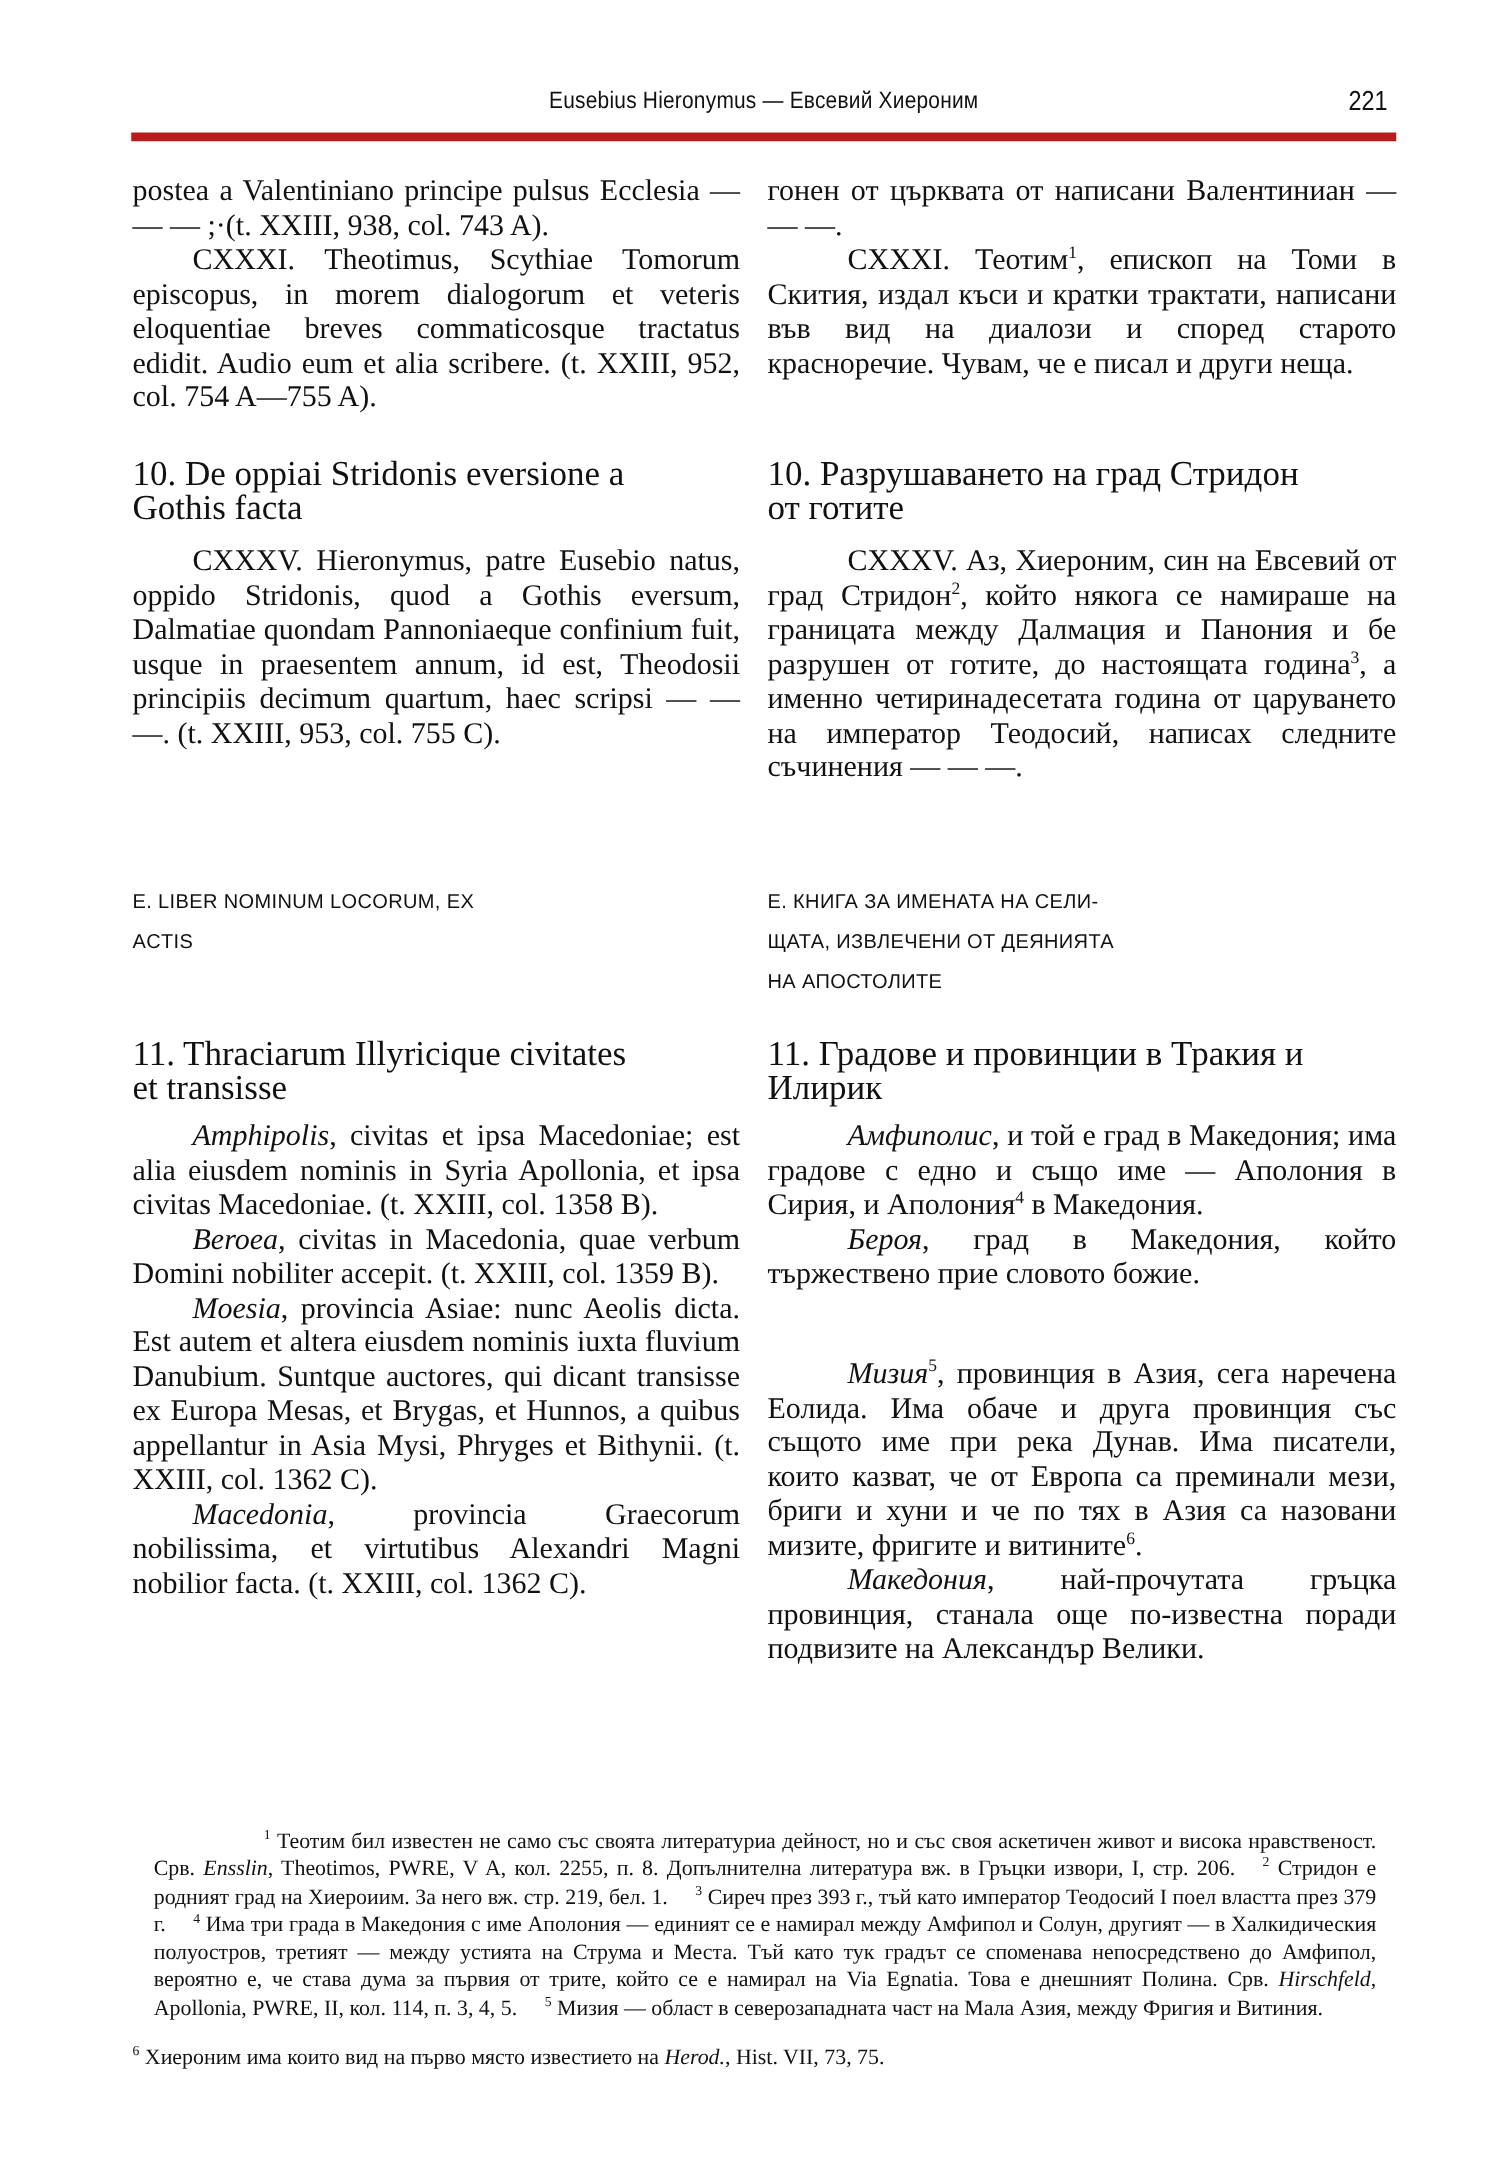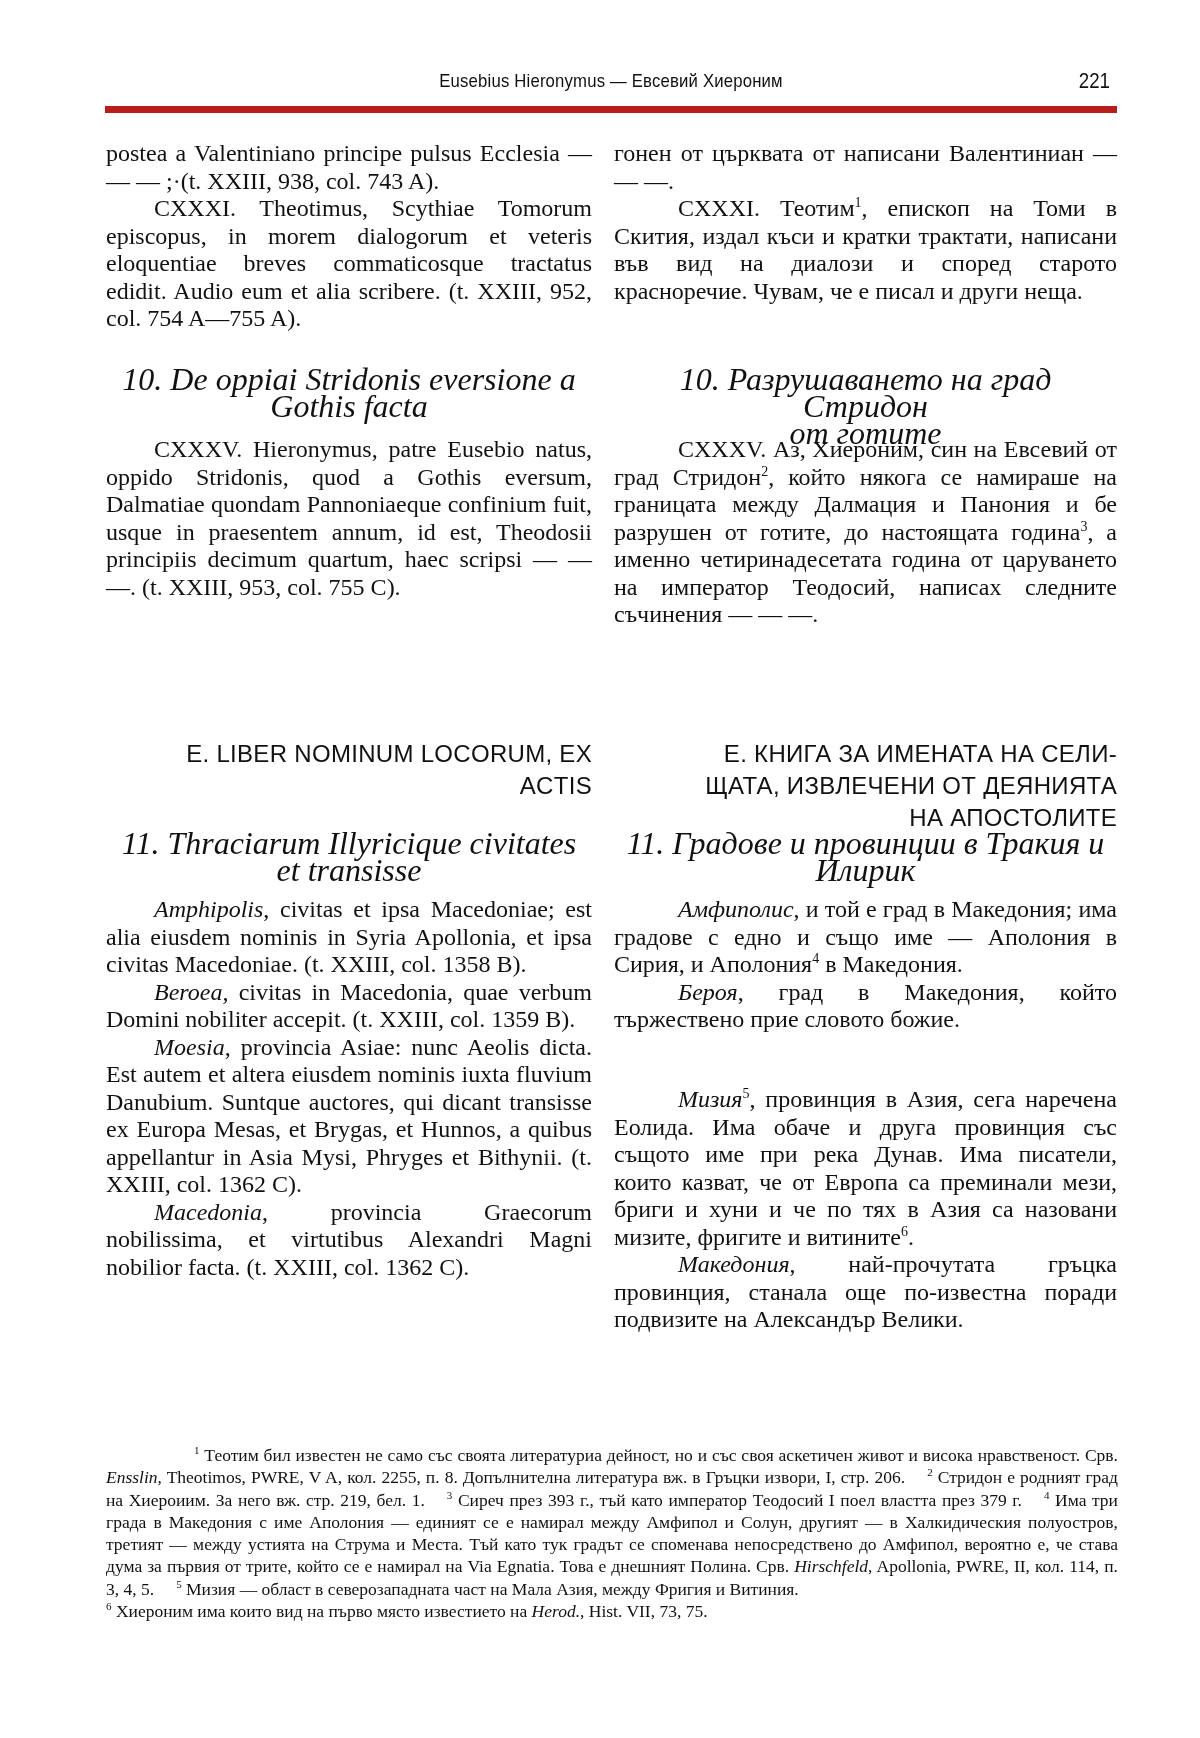--- a/index.html
+++ b/index.html
@@ -28,33 +28,33 @@
   }
   .col.left { left: 106px; width: 486px; }
   .col.right { left: 614px; width: 503px; }
   .p { margin: 0; text-indent: 0; }
   .p.ind { text-indent: 48px; }
   .p.ind2 { text-indent: 64px; }
   .num { font-weight: normal; }
   .it { font-style: italic; }
   .block { position: absolute; }
   .sec-title {
-    text-align: center; font-style: italic; font-size: 32px; line-height: 27px;
+    text-align: left; font-size: 28px; line-height: 27px;
   }
   .big-title {
-    text-align: right; font-family: "Liberation Sans", "DejaVu Sans", sans-serif;
-    font-size: 24px; line-height: 32px; letter-spacing: 0.3px; margin-top: 32px;
+    text-align: left; font-family: "Liberation Sans", "DejaVu Sans", sans-serif;
+    font-size: 16px; line-height: 32px; letter-spacing: 0.3px;
   }
   sup { font-size: 14px; line-height: 0; vertical-align: super; }
   .footnotes {
     position: absolute; left: 106px; top: 1444px; width: 1012px;
     font-size: 17.5px; line-height: 22.3px; text-align: justify;
     font-family: "Liberation Serif", "DejaVu Serif", serif;
   }
-  .footnotes .fn-block { text-indent: 88px; margin: 0; }
+  .footnotes .fn-block { text-indent: 88px; margin: 17px; }
   .footnotes sup { font-size: 11px; }
   .gap { display: inline-block; width: 22px; }
 </style>
 </head>
 <body>
 
 <div class="header">
   <div class="running">Eusebius Hieronymus — Евсевий Хиероним</div>
   <div class="pageno">221</div>
 </div>

